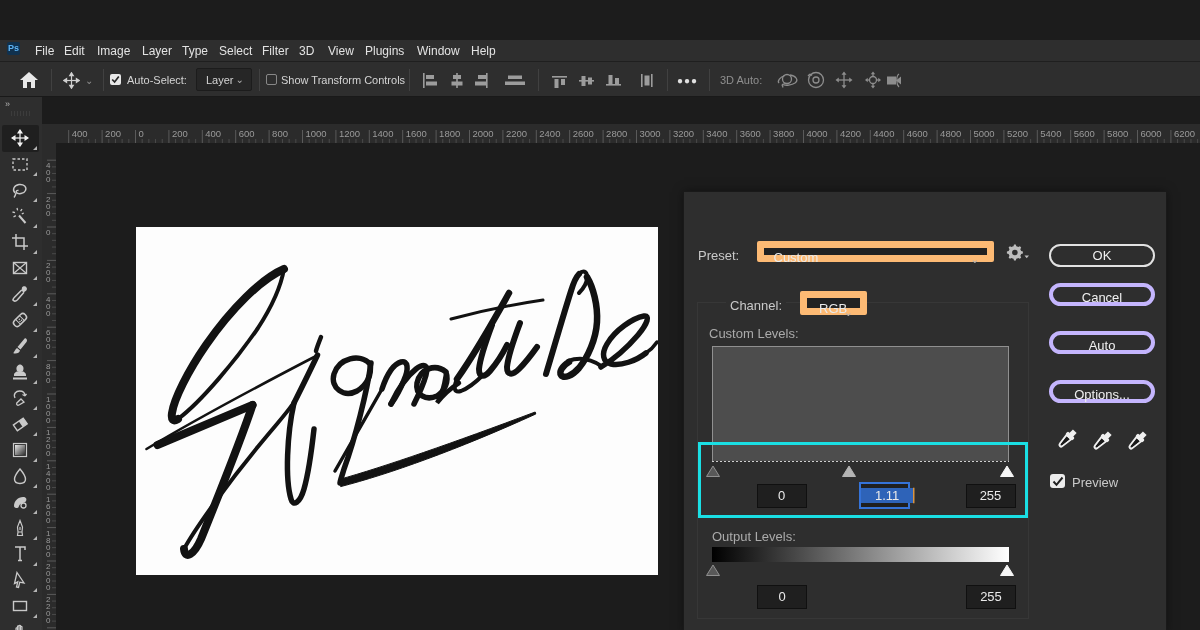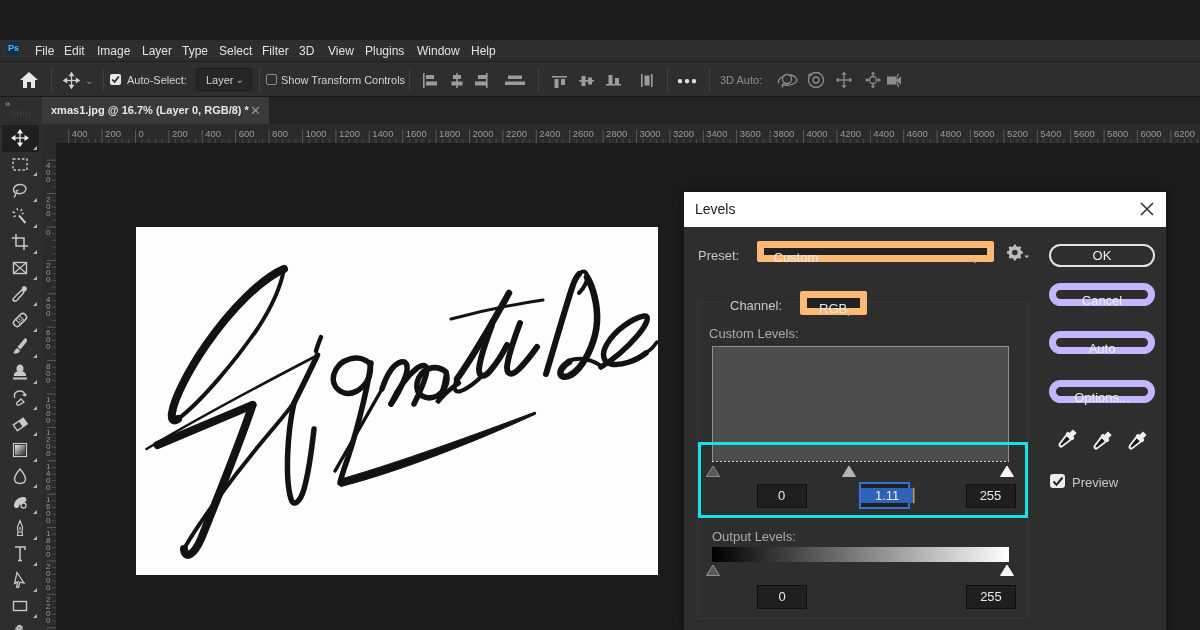--- a/index.html
+++ b/index.html
@@ -50,21 +50,21 @@
        outline:1px solid #191919;box-shadow:0 0 10px rgba(0,0,0,0.5);}
   #dlgtitle{position:absolute;left:0;top:0;width:482px;height:35px;background:#fff;}
   #dlgtitle .t{position:absolute;left:11px;top:9px;color:#1a1a1a;font-size:14px;}
   #dlgX{position:absolute;top:9px;width:16px;height:16px;}
   .lbl{position:absolute;color:#c9c9c9;font-size:13px;}
   .dim{color:#ababab;}
   .ddown{position:absolute;background:#222;border:7px solid #fdba74;border-radius:2px;
          box-sizing:border-box;color:#eaeaea;font-size:13px;}
   .ddown .chv{position:absolute;right:7px;top:2px;color:#b0b0b0;font-size:11px;}
   .pbtn{position:absolute;left:365px;width:106px;height:23px;border-radius:12px;
-        border:7px solid #c4b5fd;box-sizing:border-box;color:#f0f0f0;font-size:13px;
+        border:4px solid #c4b5fd;box-sizing:border-box;color:#f0f0f0;font-size:13px;
         text-align:center;line-height:21px;background:transparent;}
   .pbtn.def{border:2px solid #e2e2e2;line-height:19px;}
   .nbox{position:absolute;width:50px;height:24px;background:#1f1f1f;border:1px solid #101010;
         box-sizing:border-box;color:#eaeaea;font-size:13px;text-align:center;line-height:22px;}
   #histo{position:absolute;left:28px;top:154px;width:297px;height:116px;background:#4d4d4d;
          border-left:1px solid #909090;border-right:1px solid #909090;border-top:1px solid #909090;
          box-sizing:border-box;}
   #dotline{position:absolute;left:28px;top:269px;width:297px;height:1px;
            background:repeating-linear-gradient(90deg,#cfcfcf 0 2px,#2e2e2e 2px 4px);}
   #cyan{position:absolute;left:14px;top:250px;width:330px;height:76px;
@@ -170,23 +170,20 @@
         <line x1="90.5" y1="9" x2="93.5" y2="9"></line>
           <line x1="100.5" y1="9" x2="103.5" y2="9"></line>
         <path d="M97 0.5 L94.8 3.2 H99.2 Z M97 17.5 L94.8 14.8 H99.2 Z M89 9 L91.7 6.8 V11.2 Z M105 9 L102.3 6.8 V11.2 Z" fill="#8d8d8d" stroke="none"></path>
         <rect x="111" y="5.5" width="9" height="8" fill="#8d8d8d" stroke="none"></rect>
         <path d="M120 9.5 L125 5.5 V13.5 Z" fill="#8d8d8d" stroke="none"></path>
         <path d="M123 3 C120 5 120 13 123 16" stroke-width="1.2"></path>
       </g>
     </svg>
   </div>
 
-  <div id="tabbar" class="abs">
-    <div id="tab"><span class="t">xmas1.jpg @ 16.7% (Layer 0, RGB/8) *</span><span class="x">✕</span></div>
-  </div>
 
   <div id="rulerH" class="abs"><svg id="rhsvg" width="1158" height="19">
         <line x1="26.700000000000003" y1="6" x2="26.700000000000003" y2="19" stroke="#5a5a5a" stroke-width="1"></line>
         <text x="29.700000000000003" y="13" fill="#9a9a9a" font-size="9.5" font-family="Liberation Sans">400</text>
         <line x1="33.38" y1="15" x2="33.38" y2="19" stroke="#4a4a4a" stroke-width="1"></line>
         <line x1="40.06" y1="15" x2="40.06" y2="19" stroke="#4a4a4a" stroke-width="1"></line>
         <line x1="46.74" y1="15" x2="46.74" y2="19" stroke="#4a4a4a" stroke-width="1"></line>
         <line x1="53.42" y1="15" x2="53.42" y2="19" stroke="#4a4a4a" stroke-width="1"></line>
         <line x1="60.1" y1="6" x2="60.1" y2="19" stroke="#5a5a5a" stroke-width="1"></line>
         <text x="63.1" y="13" fill="#9a9a9a" font-size="9.5" font-family="Liberation Sans">200</text>
@@ -722,26 +719,20 @@
           <path d="M451,50 C457,60 462,78 461,95 C460,112 452,130 443,141 C436,149 428,152 425,148 C423,145 426,139 433,135" stroke-width="6.5"></path>
           <path d="M432,134 C443,130 455,132 465,139" stroke-width="4"></path>
           <path d="M465,140 C475,134 490,122 502,108 C512,96 514,88 508,89 C497,91 479,103 471,117 C465,127 467,135 475,137 C485,139 500,134 510,126" stroke-width="5.5"></path>
           <path d="M510,126 C516,122 519,118 521,115" stroke-width="3.5"></path>
         </g>
       </svg>
     </div>
   </div>
 
   <div id="dlg" class="abs">
-    <div id="dlgtitle">
-      <span class="t">Levels</span>
-      <svg id="dlgX" style="right:11px" viewBox="0 0 16 16">
-          <path d="M2 2 L14 14 M14 2 L2 14" stroke="#333" stroke-width="1.6"></path>
-        </svg>
-    </div>
     <div class="lbl" style="left:14px;top:56px">Preset:</div>
     <div class="ddown" style="left:72.5px;top:49px;width:237px;height:21px;line-height:19px">
       <span style="margin-left:10px">Custom</span><span class="chv">⌄</span>
     </div>
 
     <svg class="abs" style="left:321px;top:51px" width="24" height="18" viewBox="0 0 24 18">
       <g fill="#bdbdbd">
         <path d="M9 1.5 L10.8 1.5 L11.3 3.3 A5.2 5.2 0 0 1 13.2 4.1 L14.9 3.2 L16.2 4.5 L15.3 6.2 A5.2 5.2 0 0 1 16.1 8.1 L17.9 8.6 L17.9 10.4 L16.1 10.9 A5.2 5.2 0 0 1 15.3 12.8 L16.2 14.5 L14.9 15.8 L13.2 14.9 A5.2 5.2 0 0 1 11.3 15.7 L10.8 17.5 L9 17.5 L8.5 15.7 A5.2 5.2 0 0 1 6.6 14.9 L4.9 15.8 L3.6 14.5 L4.5 12.8 A5.2 5.2 0 0 1 3.7 10.9 L1.9 10.4 L1.9 8.6 L3.7 8.1 A5.2 5.2 0 0 1 4.5 6.2 L3.6 4.5 L4.9 3.2 L6.6 4.1 A5.2 5.2 0 0 1 8.5 3.3 Z M9.9 6.7 A2.8 2.8 0 1 0 9.9 12.3 A2.8 2.8 0 1 0 9.9 6.7 Z" fill-rule="evenodd"></path>
         <path d="M19.5 12.5 L24 12.5 L21.7 15.2 Z"></path>
       </g>

